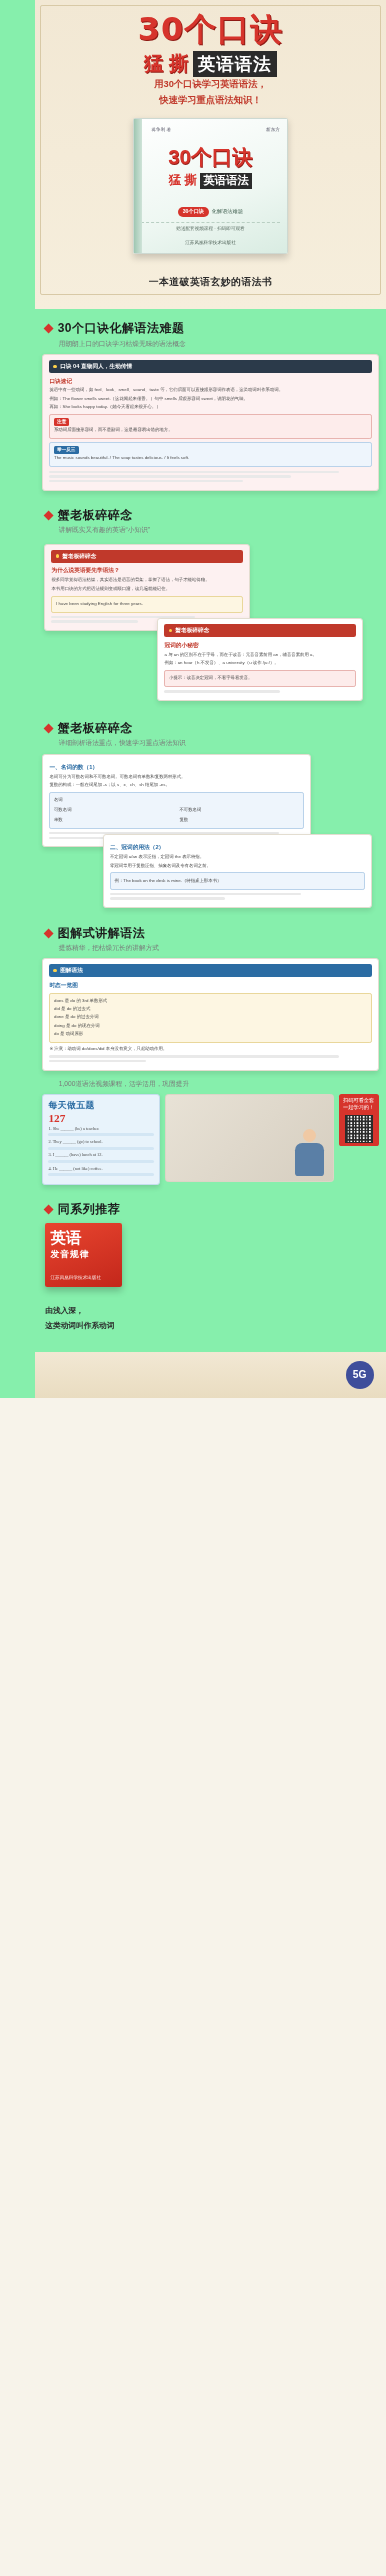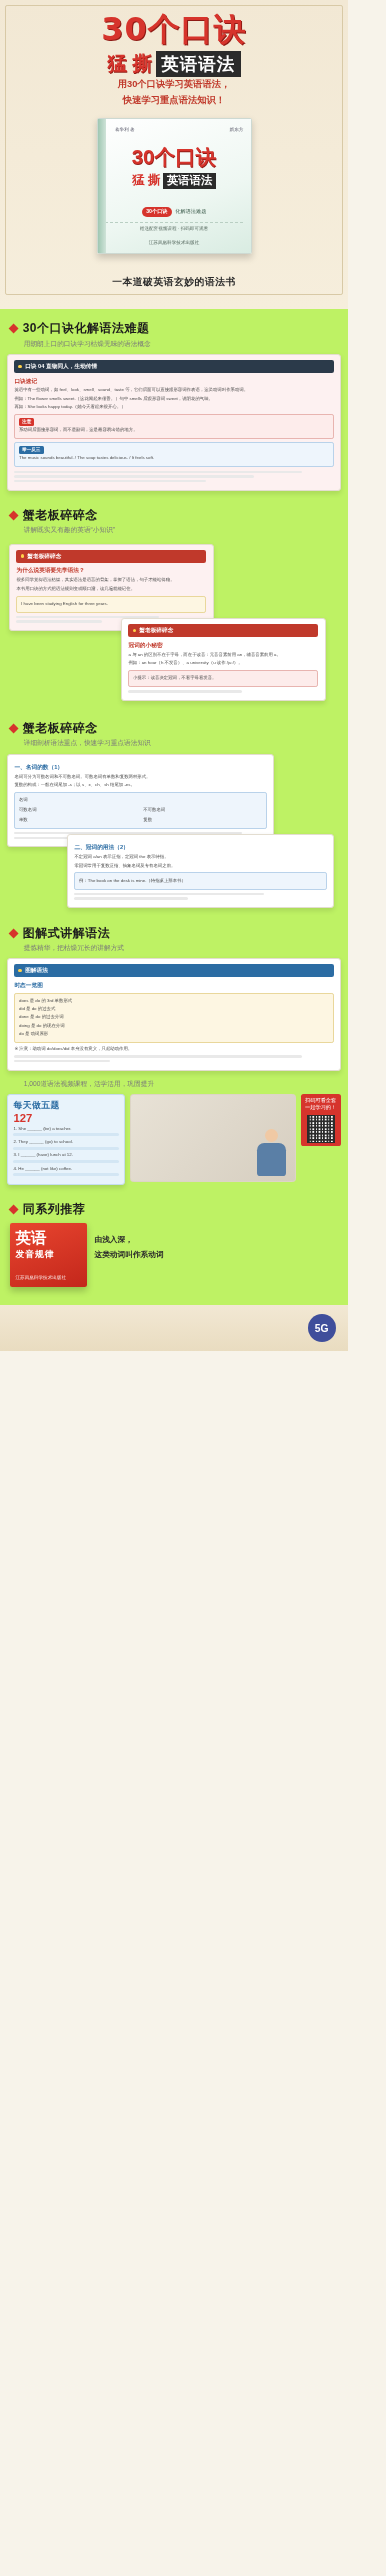--- a/index.html
+++ b/index.html
@@ -2,21 +2,21 @@
 <html lang="zh" style="font-size:8.2px"><head>
 <meta charset="utf-8">
 <style>
   * { box-sizing: border-box; margin: 0; padding: 0; }
   body {
     width: 386px;
     font-family: "Liberation Sans", "DejaVu Sans", sans-serif;
     background: #f7f3ea;
     color: #2b2b2b;
   }
-  .page { width: 348px; position: relative; background: #bef264; overflow: hidden; }
+  .page { width: 386px; position: relative; background: #86efac; overflow: hidden; padding-left: 35px; }
 
   
   .hero {
     position: relative;
     background: linear-gradient(180deg, #f2e8d4 0%, #f6eedc 100%);
     padding: 0 0 9.3px 0;
     overflow: hidden;
   }
   .hero-frame {
     border: 1.5px solid #d8c9a6;
@@ -208,21 +208,21 @@
     position: relative;
     overflow: hidden;
   }
   .person {
     position: absolute; bottom: 0; right: 5.2px; width: 36px; height: 52px;
   }
   .person .head { width: 13.4px; height: 13.4px; border-radius: 50%; background: #f0c9a4; margin: 0 auto; }
   .person .body { width: 29px; height: 33px; background: #5a7fa6; border-radius: 7.2px 7.2px 3.1px 3.1px; margin: 1px auto 0; }
 
   
-  .practice-wrap { display: flex; gap: 5px; align-items: flex-start; }
+  .practice-wrap { display: flex; gap: 5px; align-items: flex-start; font-family: Liberation Serif, serif; }
   .workbook {
     width: 118px; background: #e8f3fb; border: 0.5px solid #c6ddee;
     border-radius: 3.1px; padding: 5.2px; box-shadow: 0 2.1px 5.2px rgba(0,0,0,.12);
   }
   .workbook-title {
     font-size: 8.8px; font-weight: bold; color: #2b6ca3; letter-spacing: 0.5px;
   }
   .workbook-num { font-size: 11.3px; font-weight: bold; color: #d6342c; }
   .wb-line { height: 3.1px; background: #d3e6f4; border-radius: 1.5px; margin: 2.6px 0; }
   .qr-badge {
@@ -232,21 +232,21 @@
   .qr-sq {
     width: 28px; height: 28px; background: #fff; border: 1.5px solid #2b2b2b;
     margin: 3.1px auto 0;
     background-image:
       linear-gradient(90deg,#2b2b2b 25%,transparent 25%,transparent 50%,#2b2b2b 50%,#2b2b2b 75%,transparent 75%),
       linear-gradient(0deg,#2b2b2b 25%,transparent 25%,transparent 50%,#2b2b2b 50%,#2b2b2b 75%,transparent 75%);
     background-size: 6.2px 6.2px;
   }
 
   
-  .rec-wrap { display: flex; gap: 7.2px; align-items: flex-start; padding: 2.1px 3.1px 10.3px; }
+  .rec-wrap { display: flex; gap: 7.2px; align-items: flex-start; padding: 2.1px 3.1px 10.3px; flex-direction: column; }
   .rec-book {
     width: 77px; background: linear-gradient(160deg,#e8452f,#c3271b);
     border-radius: 2.1px; padding: 7.2px 5.2px; color: #fff;
     box-shadow: 0 3.1px 7.2px rgba(0,0,0,.22);
   }
   .rec-book .t1 { font-size: 15.5px; font-weight: bold; line-height: 1.05; }
   .rec-book .t2 { font-size: 8.8px; font-weight: bold; margin-top: 3.1px; letter-spacing: 1px; }
   .rec-book .t3 { font-size: 4.6px; margin-top: 13.4px; opacity: .9; }
   .rec-text { flex: 1; padding-top: 10.3px; }
   .rec-line { font-size: 7.7px; color: #2b2b2b; line-height: 1.9; font-weight: bold; }

